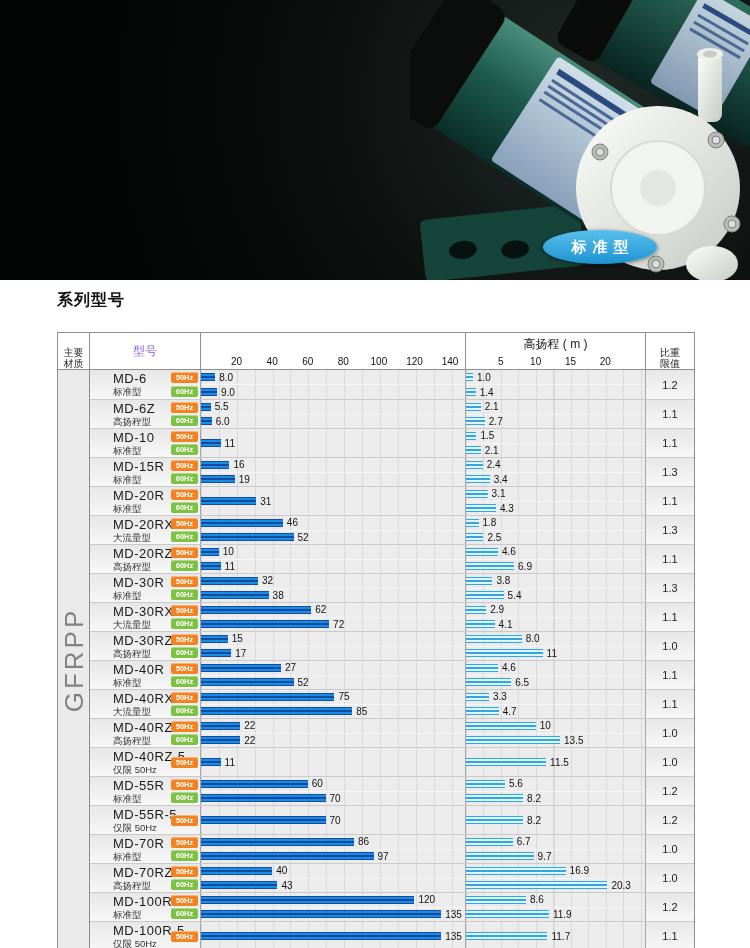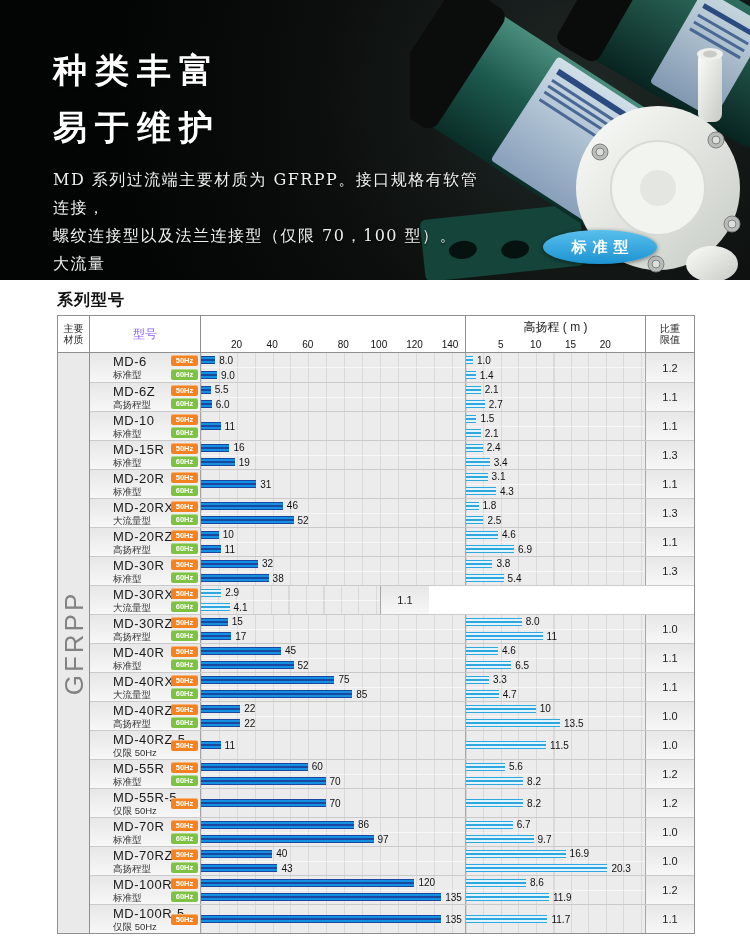--- a/index.html
+++ b/index.html
@@ -33,30 +33,30 @@
   .type-badge{
     position:absolute; left:543px; top:230px; width:114px; height:34px; z-index:3;
     border-radius:50%; background:linear-gradient(180deg,#58bfec,#1d93d2);
     color:#fff; font-weight:bold; font-size:15px; line-height:34px;
     text-align:center; letter-spacing:6px; text-indent:6px;
     box-shadow:0 1px 4px rgba(0,0,0,.5);
   }
 
   
   .content{ position:absolute; left:57px; top:290px; }
-  .sec-title{ font-size:16px; font-weight:bold; color:#111; margin-bottom:4px; letter-spacing:1px; }
+  .sec-title{ font-size:16px; font-weight:bold; color:#111; margin-bottom:21px; letter-spacing:1px; }
 
   .spec-table{ width:638px; border:1px solid #8f8f8f; background:#fff; }
 
   .w-mat{width:32px} .w-model{width:111px} .w-flow{width:265px} .w-head{width:180px} .w-limit{width:48px}
 
   .thead{ display:flex; height:37px; background:#fff; border-bottom:1px solid #8f8f8f; }
   .hc{ border-right:1px solid #8f8f8f; }
   .hc:last-child{ border-right:none; }
-  .hc-stack{ display:flex; flex-direction:column; align-items:center; justify-content:center;
+  .hc-stack{ display:flex; flex-direction:column; align-items:center; justify-content:flex-end;
     font-size:10px; line-height:11px; color:#222; }
   .hc-center{ display:flex; align-items:center; justify-content:center; font-size:12px; color:#8b5cf6; }
   .hc-axis{ position:relative; }
   .axis-title{ text-align:center; font-size:12px; color:#222; padding-top:3px; }
   .ticks{ position:absolute; left:0; right:0; bottom:0; height:15px; }
   .tick{ position:absolute; bottom:2px; transform:translateX(-50%); font-size:10px; color:#111; }
 
   .tbody{ display:flex; }
   .mat-cell{ width:32px; border-right:1px solid #8f8f8f; background:#eaeaea; position:relative; }
   .mat-text{ position:absolute; top:50%; left:50%;
@@ -166,29 +166,20 @@
         <circle cx="190" cy="152" r="8" fill="#b9bdb9"></circle>
           <circle cx="190" cy="152" r="4" fill="#dcdfdb"></circle>
         <circle cx="322" cy="224" r="8" fill="#b9bdb9"></circle>
           <circle cx="322" cy="224" r="4" fill="#dcdfdb"></circle>
         <circle cx="246" cy="264" r="8" fill="#b9bdb9"></circle>
           <circle cx="246" cy="264" r="4" fill="#dcdfdb"></circle>
       </g>
     </g>
   </svg>
 
-  <div class="b-title">
-    <div>种类丰富</div>
-    <div>易于维护</div>
-  </div>
-  <div class="b-desc">
-    <div>MD 系列过流端主要材质为 GFRPP。接口规格有软管连接，</div>
-    <div>螺纹连接型以及法兰连接型（仅限 70，100 型）。　大流量</div>
-    <div>范围为 8.0 ～ 135L/min，选择范围广。</div>
-  </div>
   <div class="type-badge">标准型</div>
 </div>
 
 <div class="content">
   <div class="sec-title">系列型号</div>
 
   <div class="spec-table">
     <div class="thead">
       <div class="hc hc-stack w-mat">
         <span>主要</span>
@@ -468,20 +459,30 @@
           </div>
           <div class="group">
             <div class="cell model-cell w-model">
               <div class="mname">MD-30RX</div>
               <div class="msub">大流量型</div>
               <div class="badges">
                 <span class="badge hz50">50Hz</span>
                 <span class="badge hz60">60Hz</span>
               </div>
             </div>
+            <div class="cell chart-cell flow-cell w-flow">
+              <div class="subrow">
+                <div class="bar flowbar" style="width: 41.779%;"></div>
+                <span class="blabel">62</span>
+              </div>
+              <div class="subrow">
+                <div class="bar flowbar" style="width: 48.5175%;"></div>
+                <span class="blabel">72</span>
+              </div>
+            </div>
             <div class="cell chart-cell head-cell w-head">
               <div class="subrow">
                 <div class="bar headbar" style="width: 11.284%;"></div>
                 <span class="blabel">2.9</span>
               </div>
               <div class="subrow">
                 <div class="bar headbar" style="width: 15.9533%;"></div>
                 <span class="blabel">4.1</span>
               </div>
             </div>
@@ -523,21 +524,21 @@
               <div class="mname">MD-40R</div>
               <div class="msub">标准型</div>
               <div class="badges">
                 <span class="badge hz50">50Hz</span>
                 <span class="badge hz60">60Hz</span>
               </div>
             </div>
             <div class="cell chart-cell flow-cell w-flow">
               <div class="subrow">
                 <div class="bar flowbar" style="width: 30.3235%;"></div>
-                <span class="blabel">45</span>
+                <span class="blabel">27</span>
               </div>
               <div class="subrow">
                 <div class="bar flowbar" style="width: 35.0404%;"></div>
                 <span class="blabel">52</span>
               </div>
             </div>
             <div class="cell chart-cell head-cell w-head">
               <div class="subrow">
                 <div class="bar headbar" style="width: 17.8988%;"></div>
                 <span class="blabel">4.6</span>

